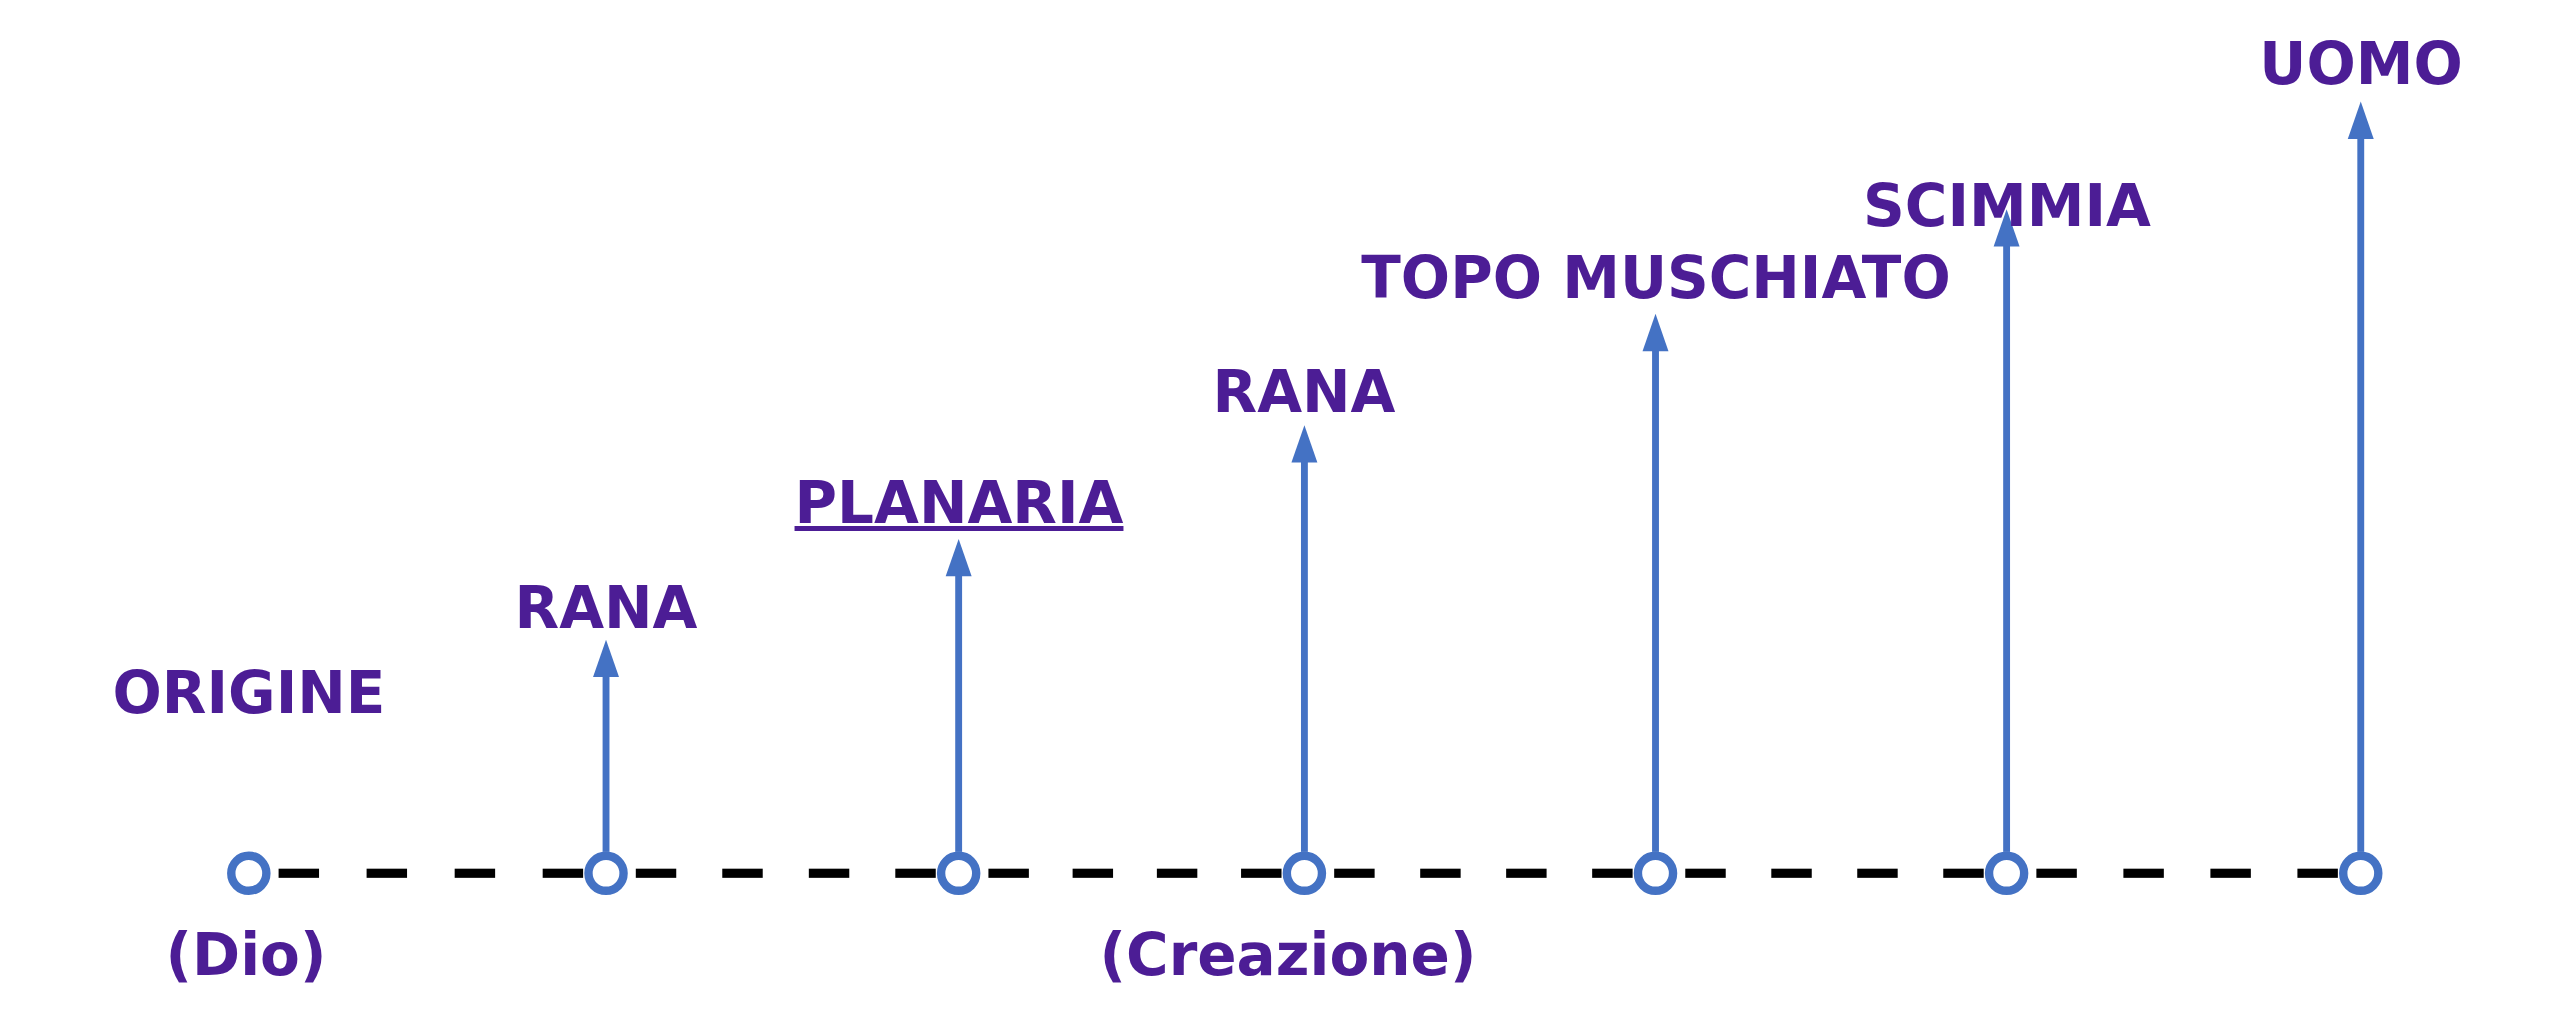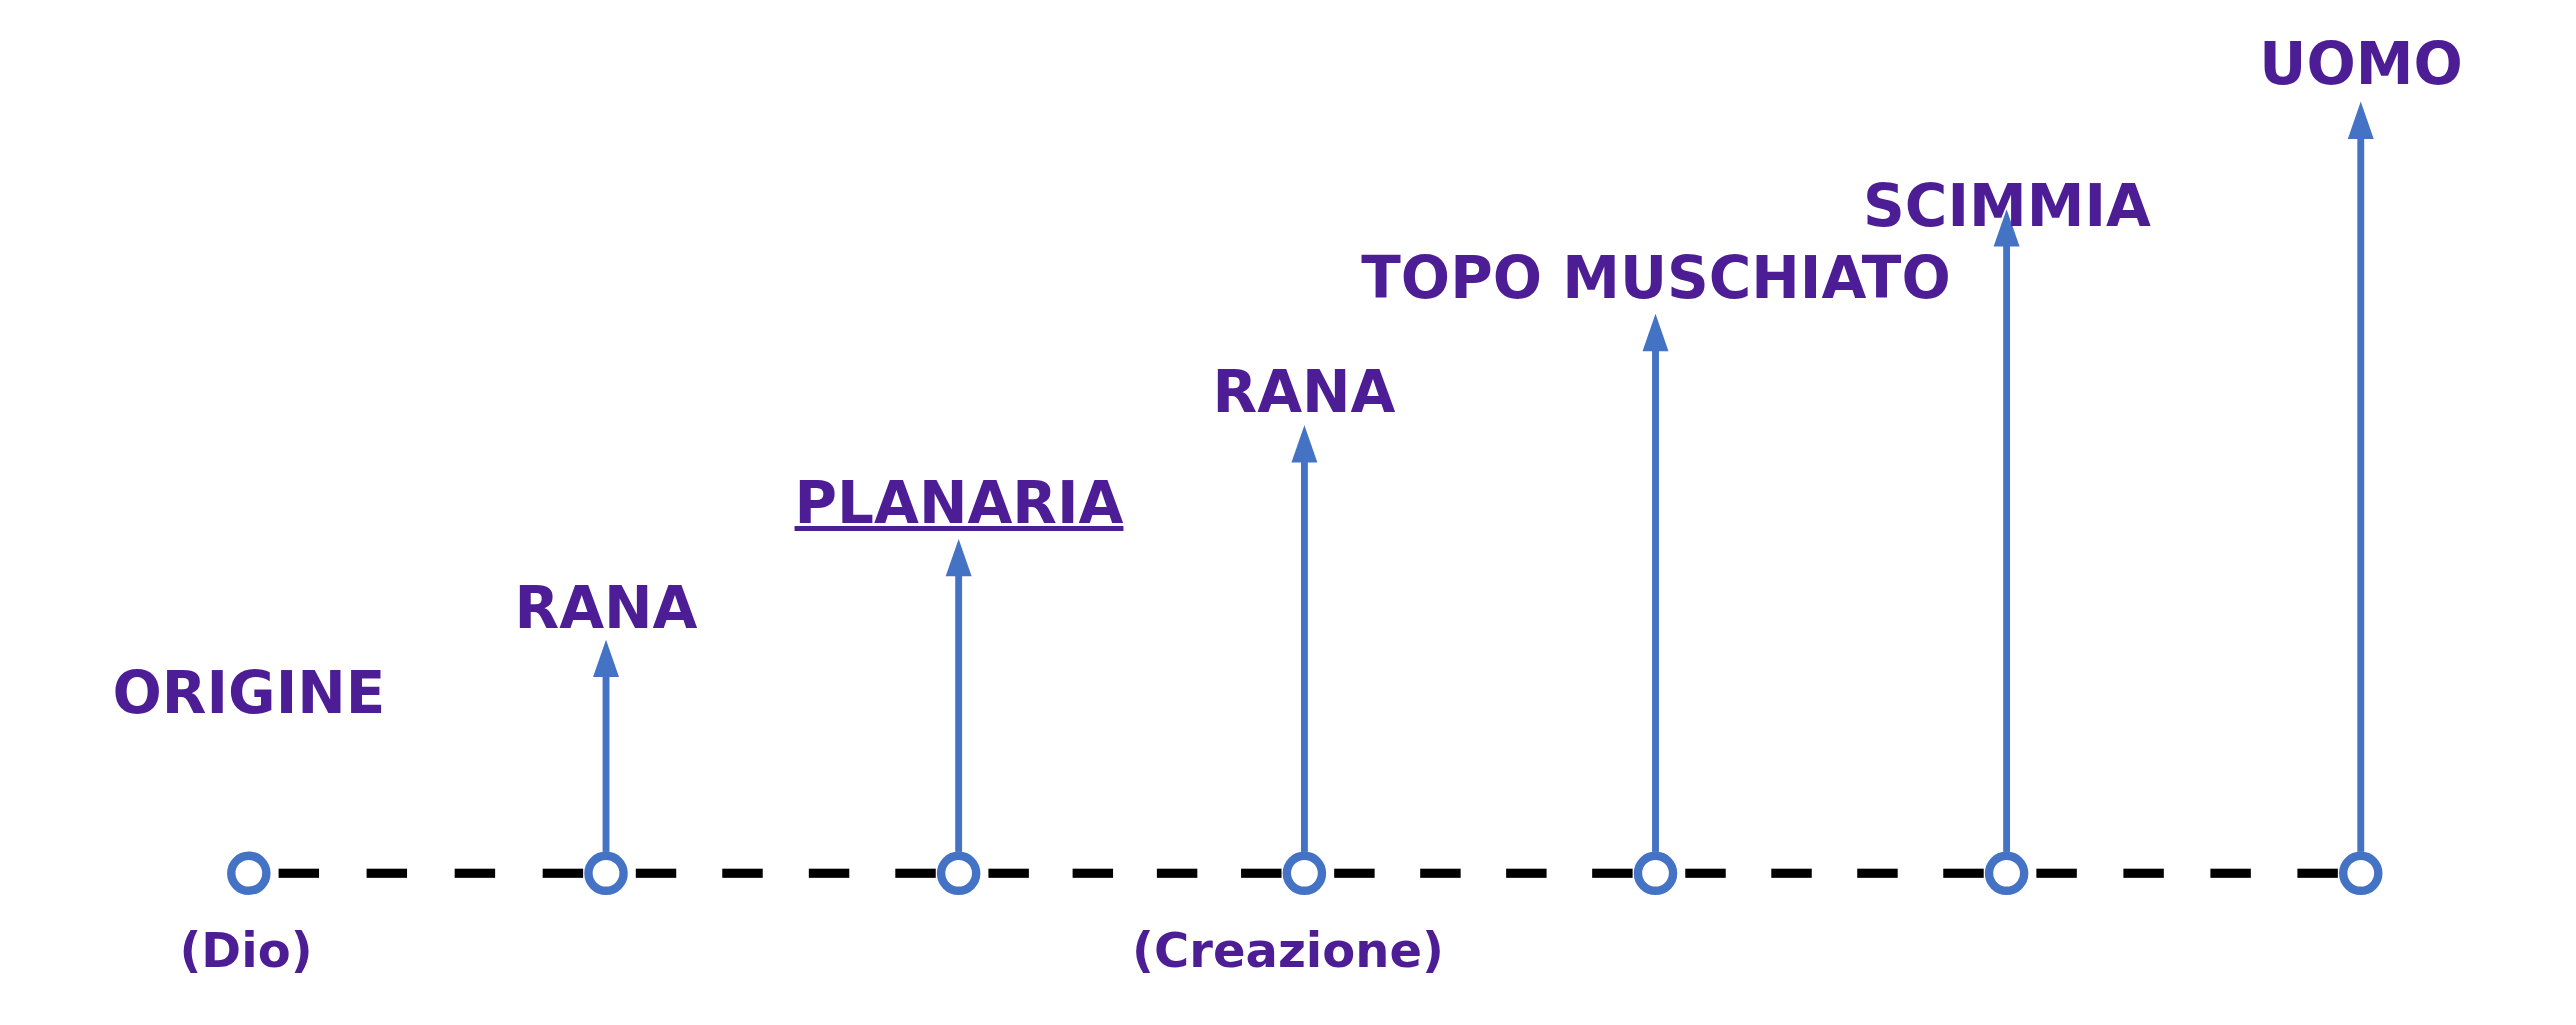--- a/index.html
+++ b/index.html
@@ -4,21 +4,21 @@
   <style>
     html, body { margin: 0; padding: 0; background: #ffffff; }
     body { width: 2576px; height: 1026px; position: relative; overflow: hidden;
            font-family: "DejaVu Sans", "Liberation Sans", sans-serif; }
     #stage { position: absolute; left: 0; top: 0; width: 2576px; height: 1026px; }
     .label {
       position: absolute; transform: translateX(-50%);
       font-weight: bold; color: #4c1d95; white-space: nowrap;
       font-size: 58px; line-height: 1; letter-spacing: 0px;
     }
-    .sub-label { font-size: 48px; }
+    .sub-label { font-size: 58px; }
   </style>
 </head>
 <body>
 
 <div id="stage">
   <svg id="svg" width="2576" height="1026" viewBox="0 0 3375 1344" xmlns="http://www.w3.org/2000/svg" style="position:absolute;left:0;top:0">
     <g id="dashes">
         <rect x="365.0" y="1138" width="53" height="12" fill="#000000"></rect>
         <rect x="480.3" y="1138" width="53" height="12" fill="#000000"></rect>
         <rect x="595.7" y="1138" width="53" height="12" fill="#000000"></rect>

